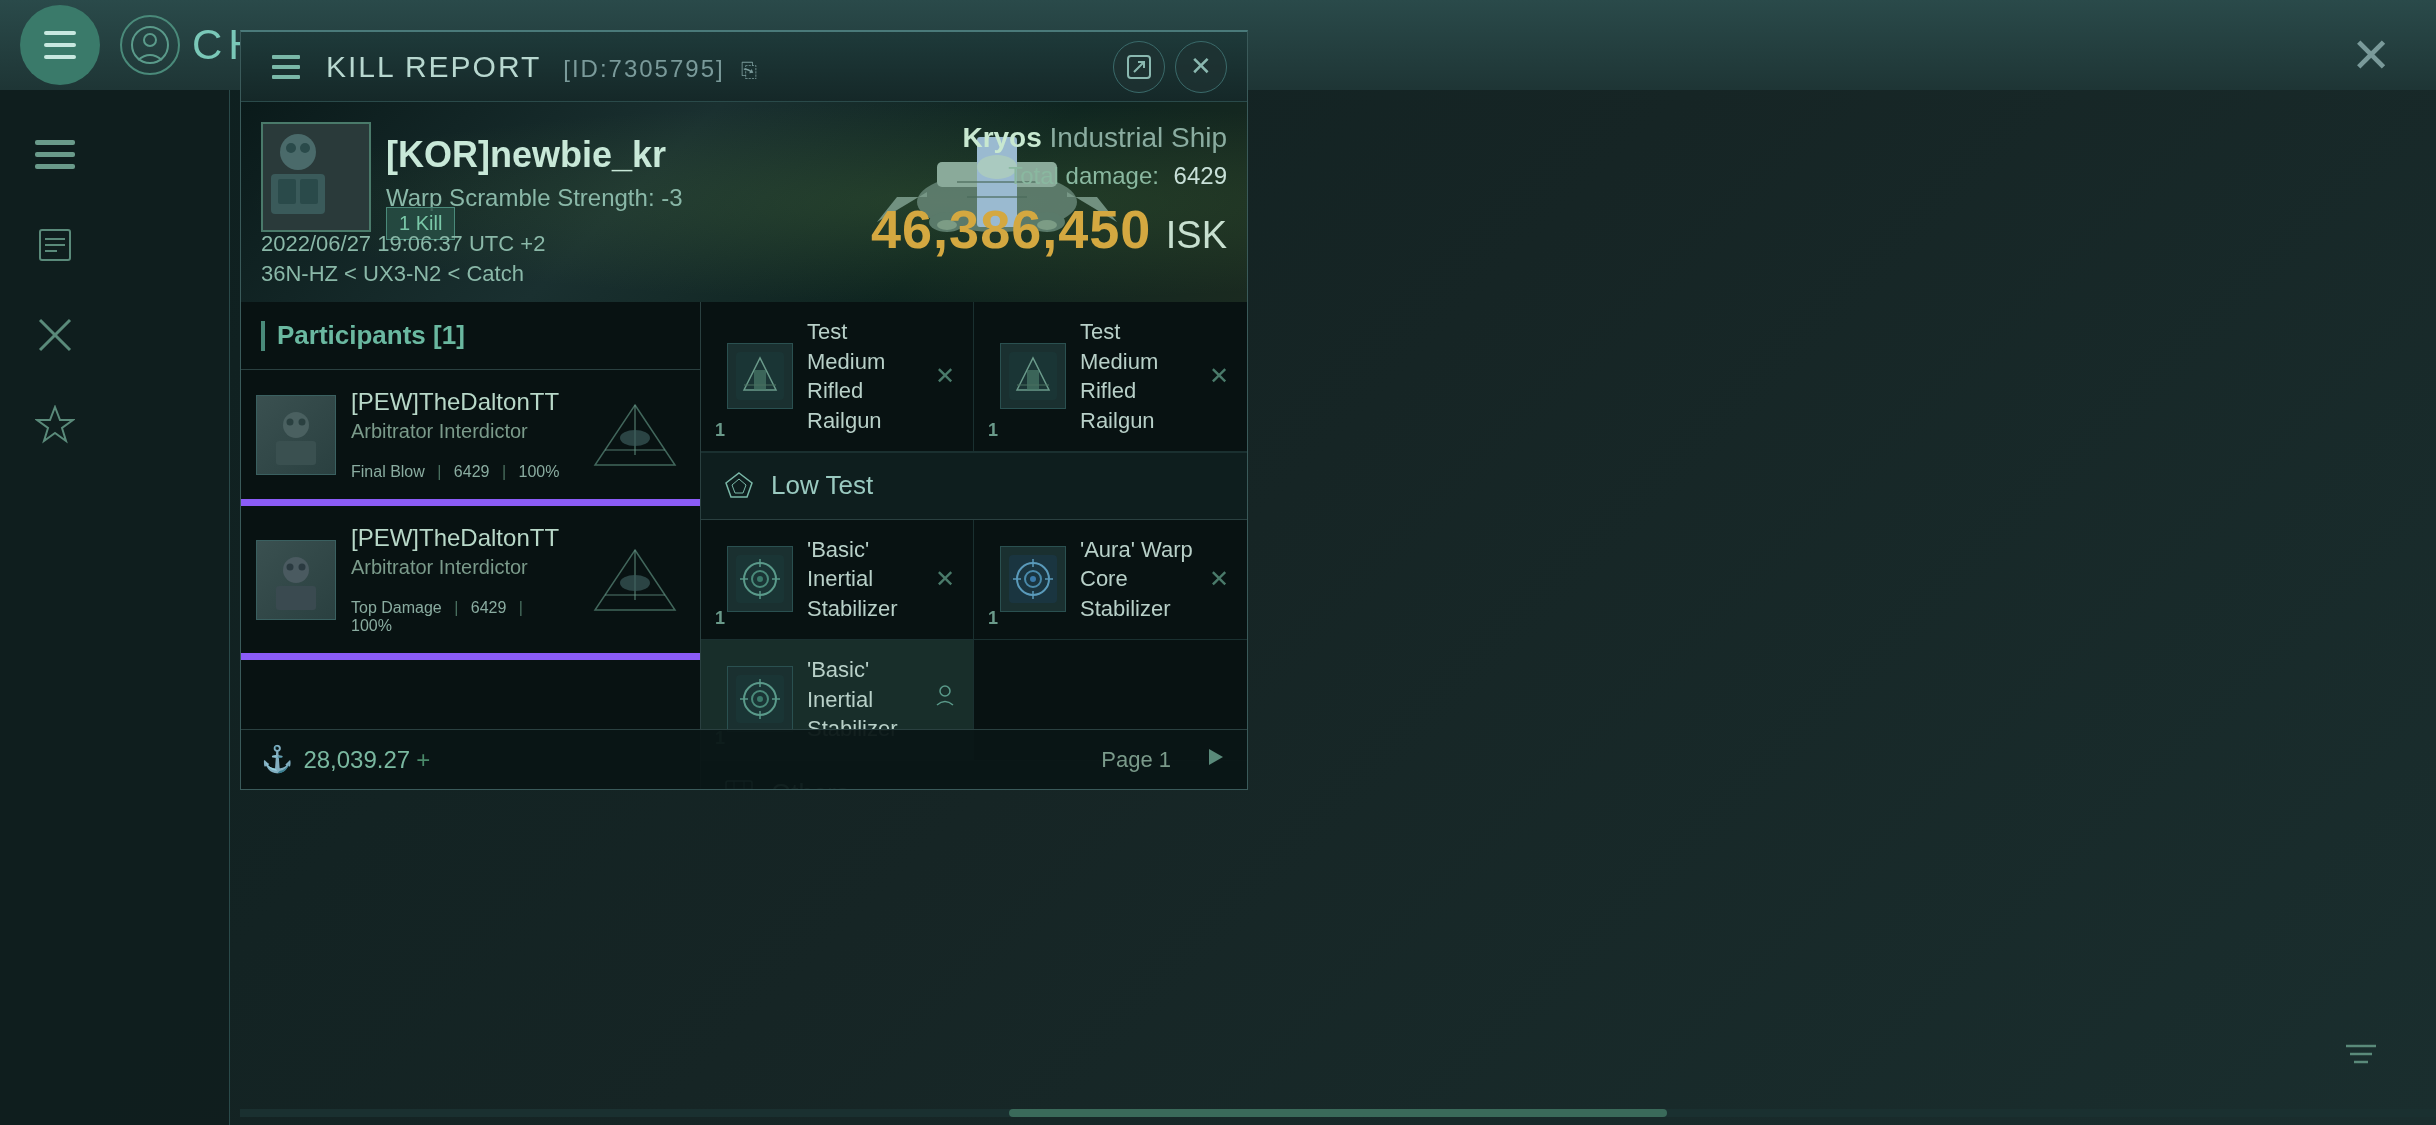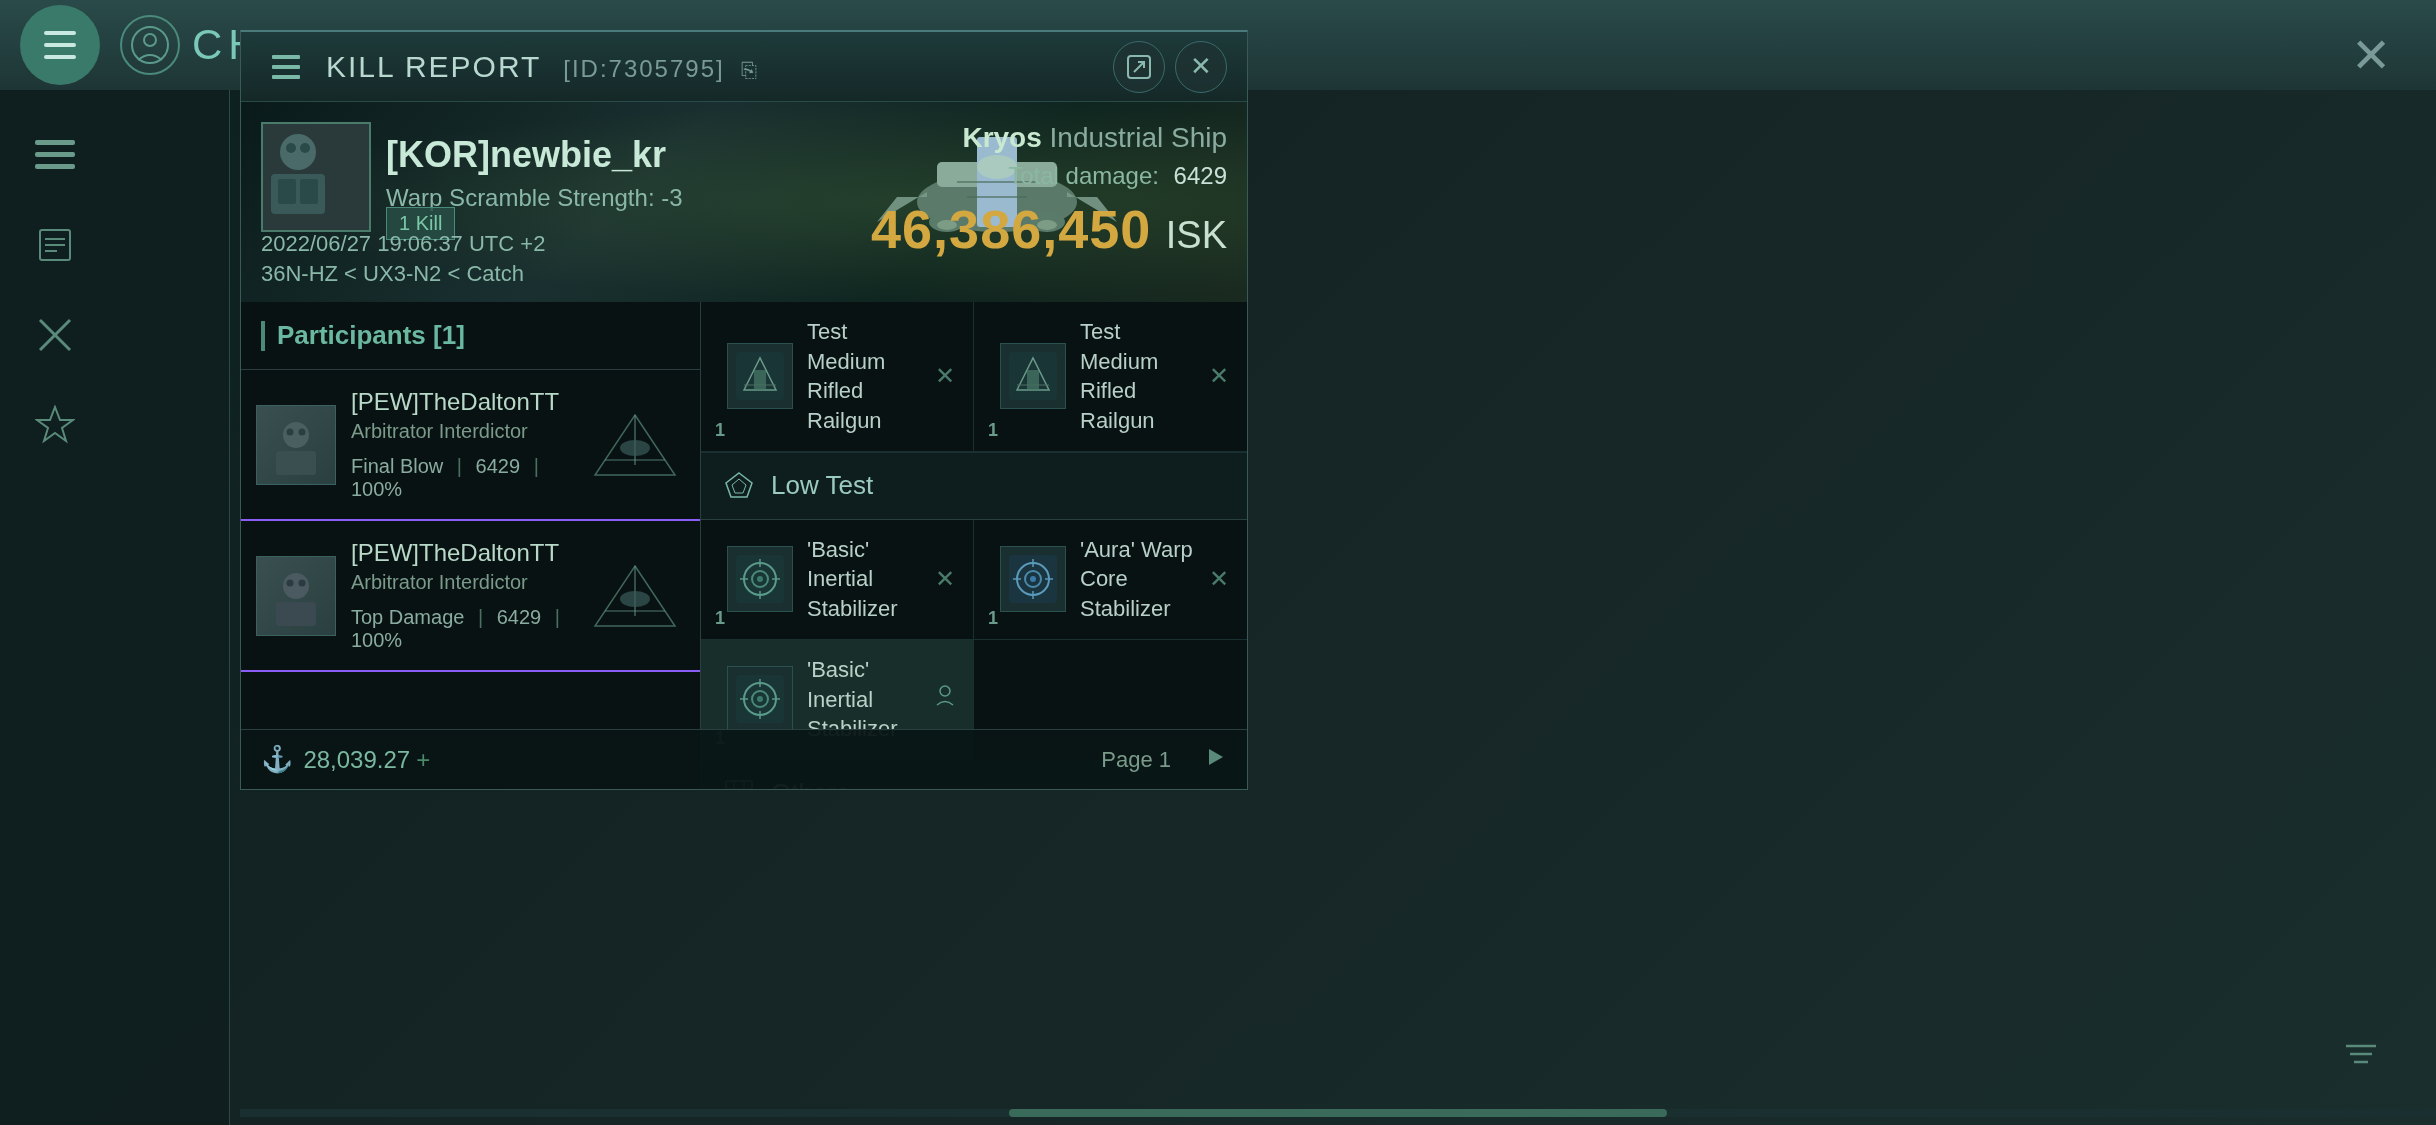--- a/index.html
+++ b/index.html
@@ -307,21 +307,21 @@
 
     .participants-title {
       color: #6ab8a0;
       font-size: 26px;
       font-weight: 700;
     }
 
     .participant-item {
       display: flex;
       padding: 18px 15px;
-      border-bottom: 2px solid #8b5cf6;
+      border-bottom: 7px solid #8b5cf6;
       cursor: pointer;
       align-items: center;
     }
 
     .participant-avatar {
       width: 80px; height: 80px;
       background: #2a3a3a;
       border: 1px solid #3a6060;
       margin-right: 15px;
       flex-shrink: 0;
@@ -347,22 +347,22 @@
     }
 
     .participant-ship {
       color: #7a9a8a;
       font-size: 20px;
       margin-bottom: 4px;
     }
 
     .participant-stats {
       color: #8aaca0;
-      font-size: 20px;
-      margin-top: 12px;
+      font-size: 16px;
+      margin-top: 20px;
     }
 
     .participant-stats .stat-sep {
       color: #4a7060;
       margin: 0 8px;
     }
 
     .participant-ship-icon {
       width: 100px; height: 80px;
       margin-left: 10px;

